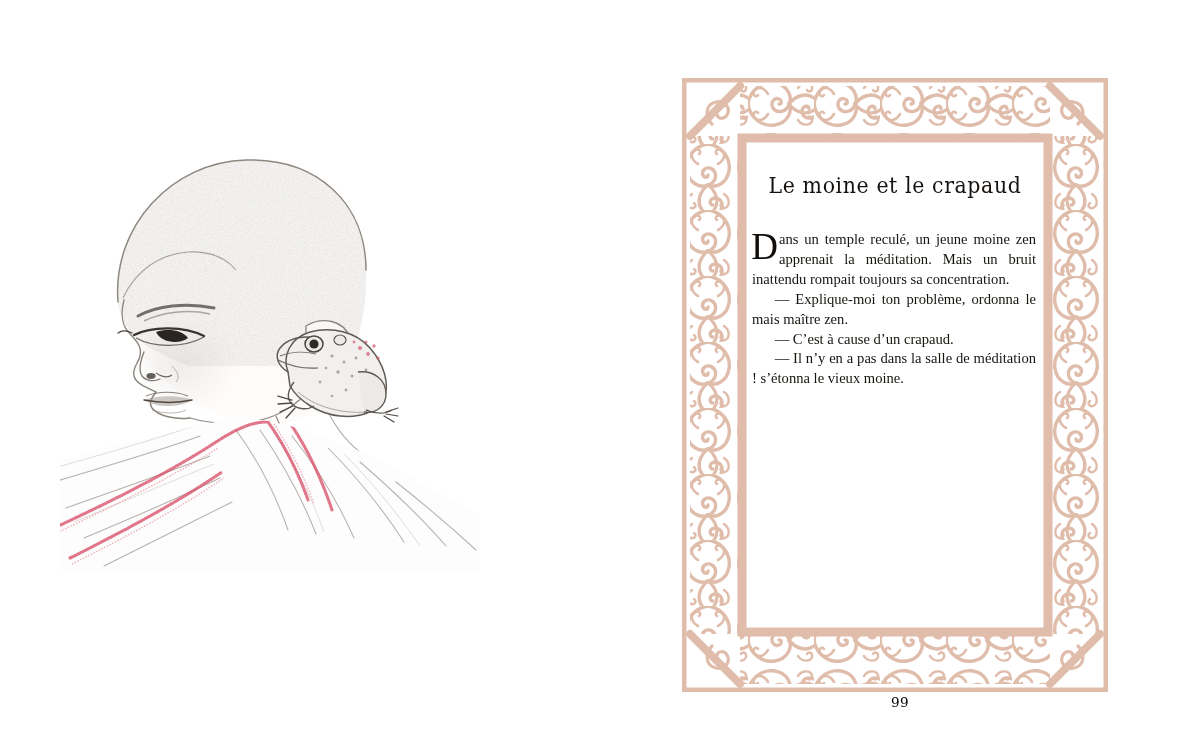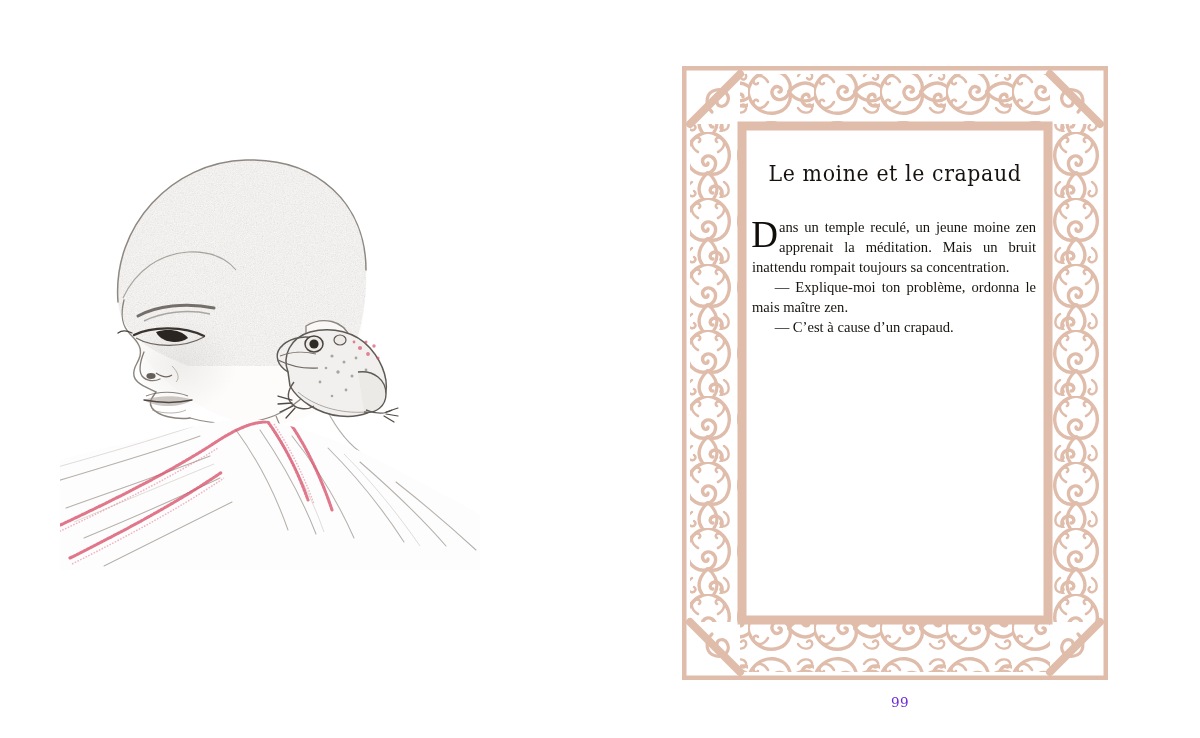--- a/index.html
+++ b/index.html
@@ -35,21 +35,21 @@
     top: 130px;
     width: 420px;
     height: 440px;
   }
   .illustration-wrap svg { display: block; width: 100%; height: 100%; }
 
   
   .story-frame {
     position: absolute;
     left: 82px;
-    top: 66px;
+    top: 78px;
     width: 426px;
     height: 614px;
   }
   .story-frame > svg.frame-art {
     position: absolute;
     inset: 0;
     width: 100%;
     height: 100%;
     display: block;
   }
@@ -105,21 +105,21 @@
   }
 
   .folio {
     position: absolute;
     left: 0;
     right: 0;
     top: 694px;
     text-align: center;
     font-family: "DejaVu Serif", "Liberation Serif", serif;
     font-size: 13.5px;
-    color: #6d28d9;
+    color: #000000;
     letter-spacing: 0.5px;
   }
 </style>
 </head>
 <body>
 
 <div class="spread">
 
   <div class="page page-left">
     <div class="illustration-wrap">
@@ -440,20 +440,21 @@
 
       <div class="story-inner">
         <h1 class="story-title">Le moine et le crapaud</h1>
 
         <div class="story-body">
           <p style="text-indent:0">
             <span class="dropcap">D</span><span>ans un temple reculé, un jeune moine zen apprenait la méditation. Mais un bruit inattendu rompait toujours sa concentration.</span>
           </p>
           <p>— Explique-moi ton problème, ordonna le mais maître zen.</p>
           <p>— C’est à cause d’un crapaud.</p>
+          <p>— Il n’y en a pas dans la salle de méditation ! s’étonna le vieux moine.</p>
         </div>
       </div>
     </div>
 
     <div class="folio">99</div>
   </div>
 
 </div>
 
 </body></html>

